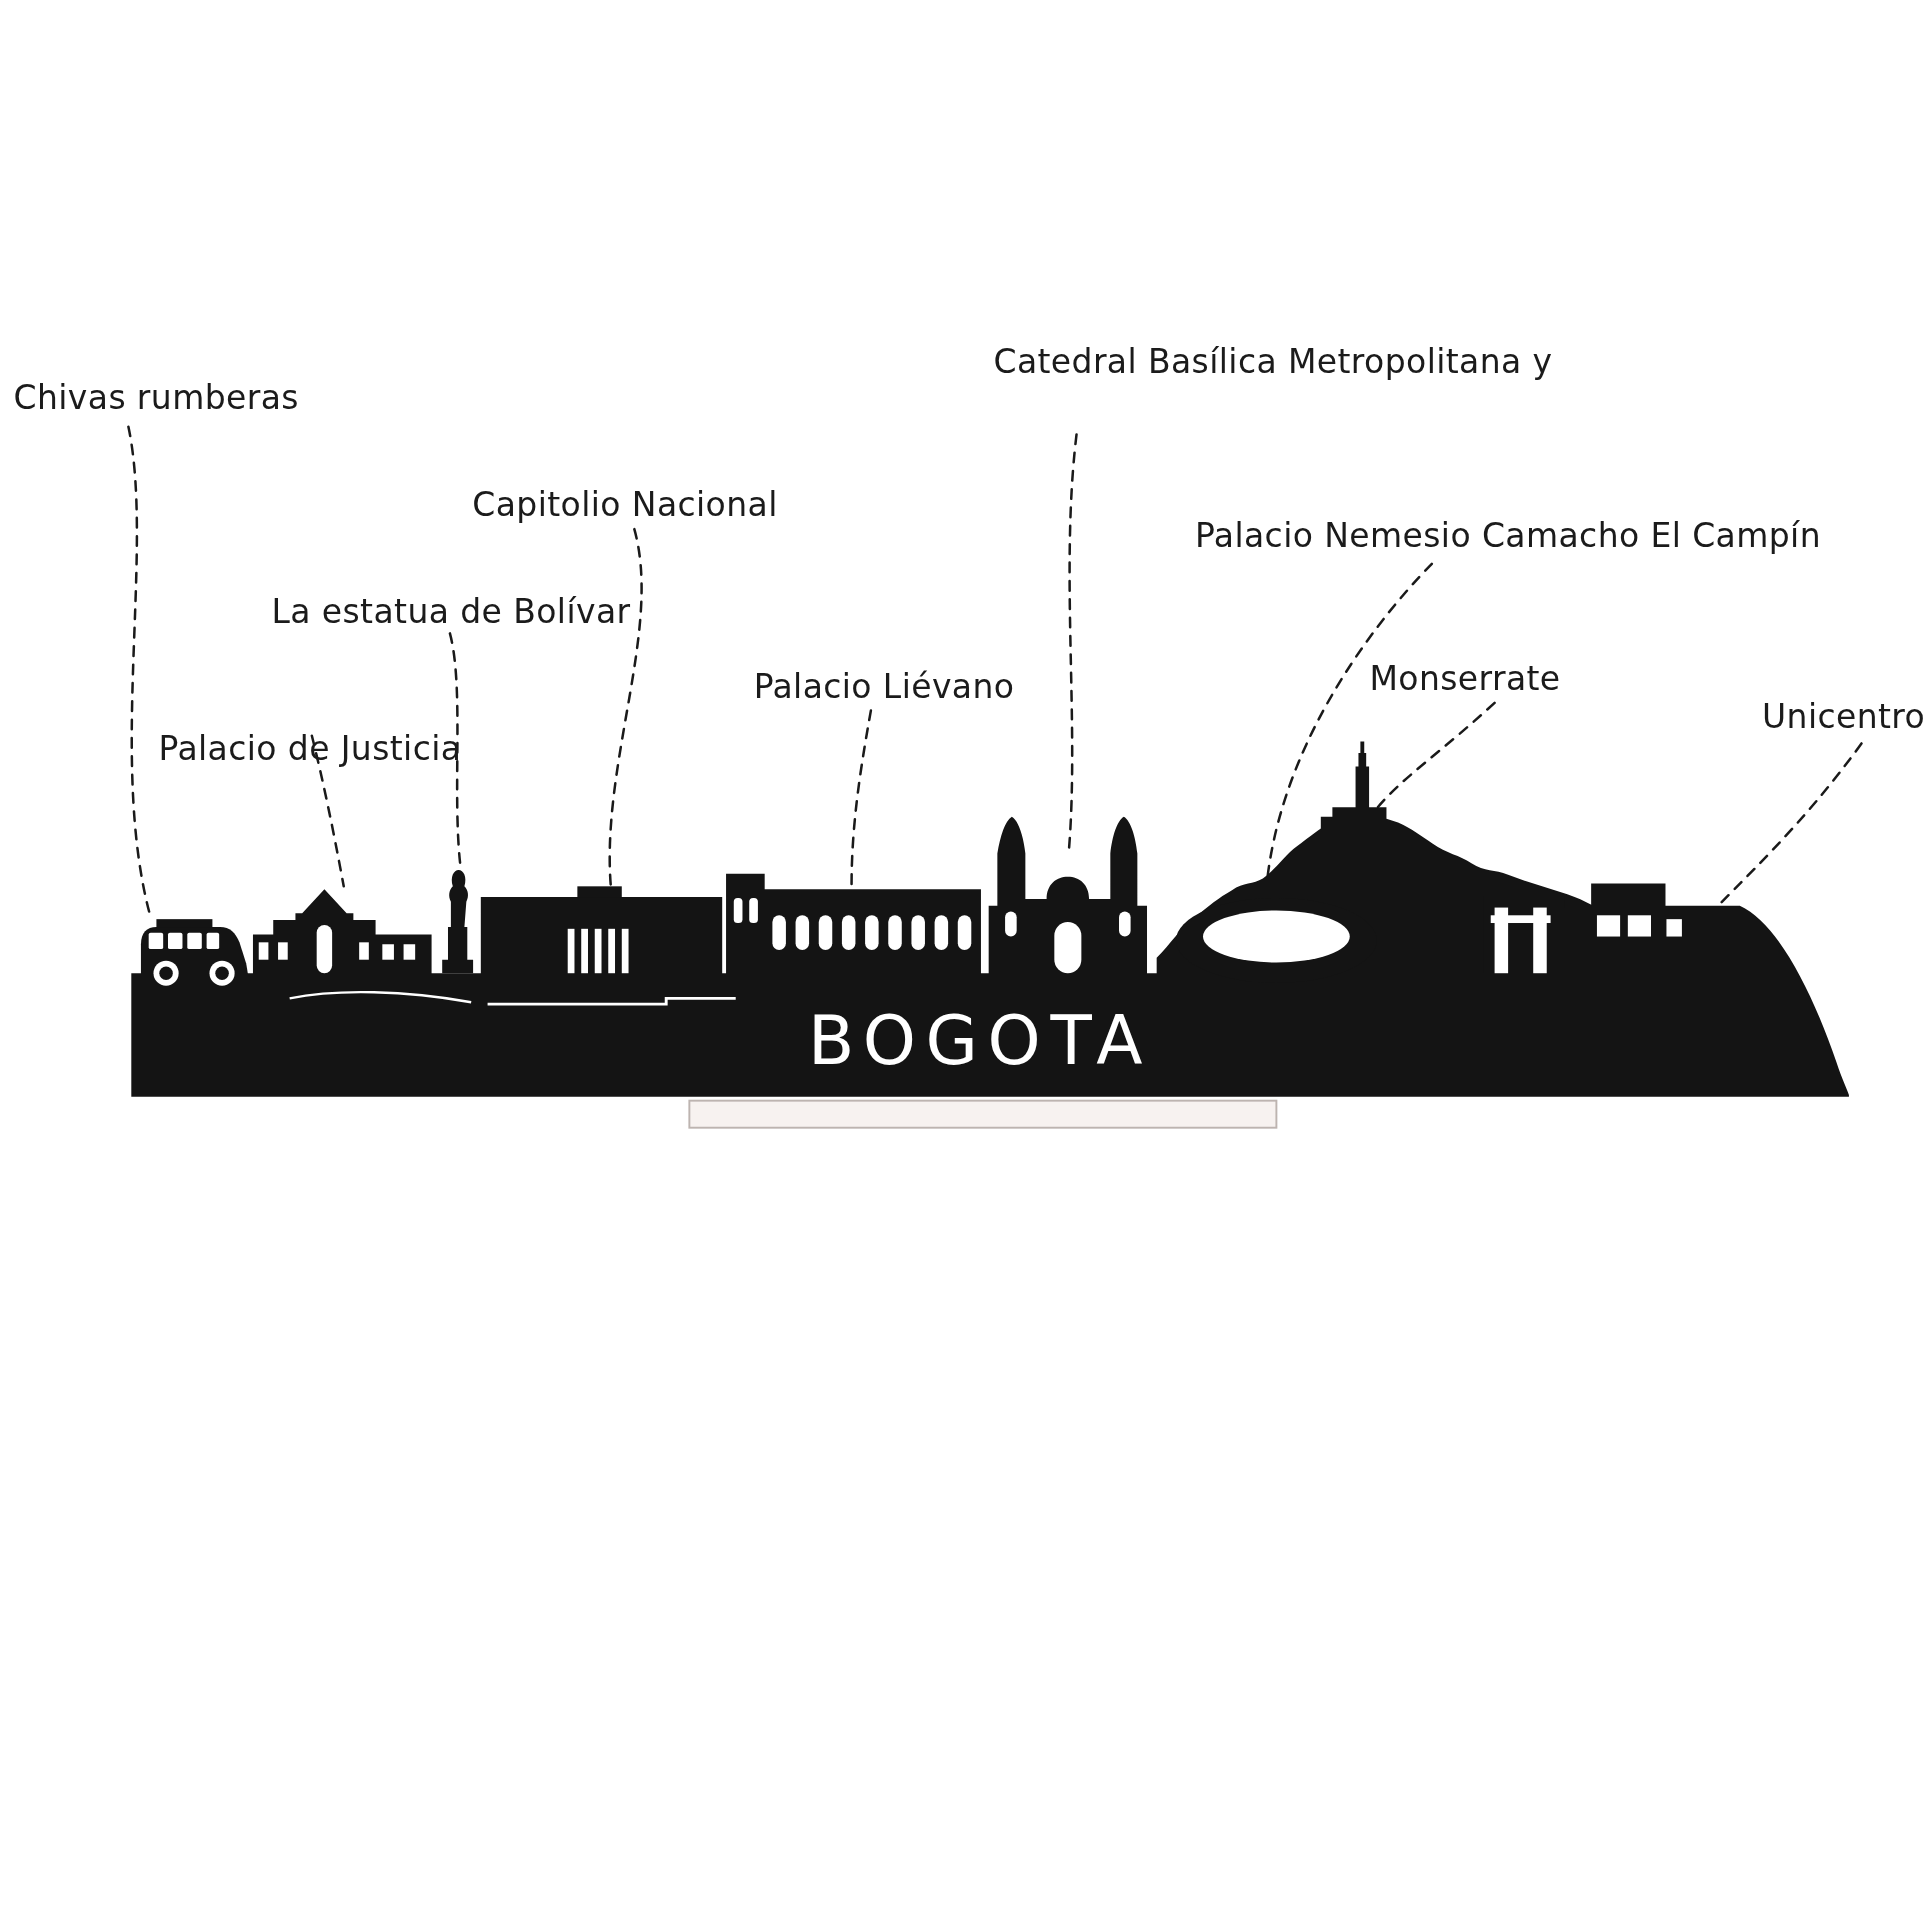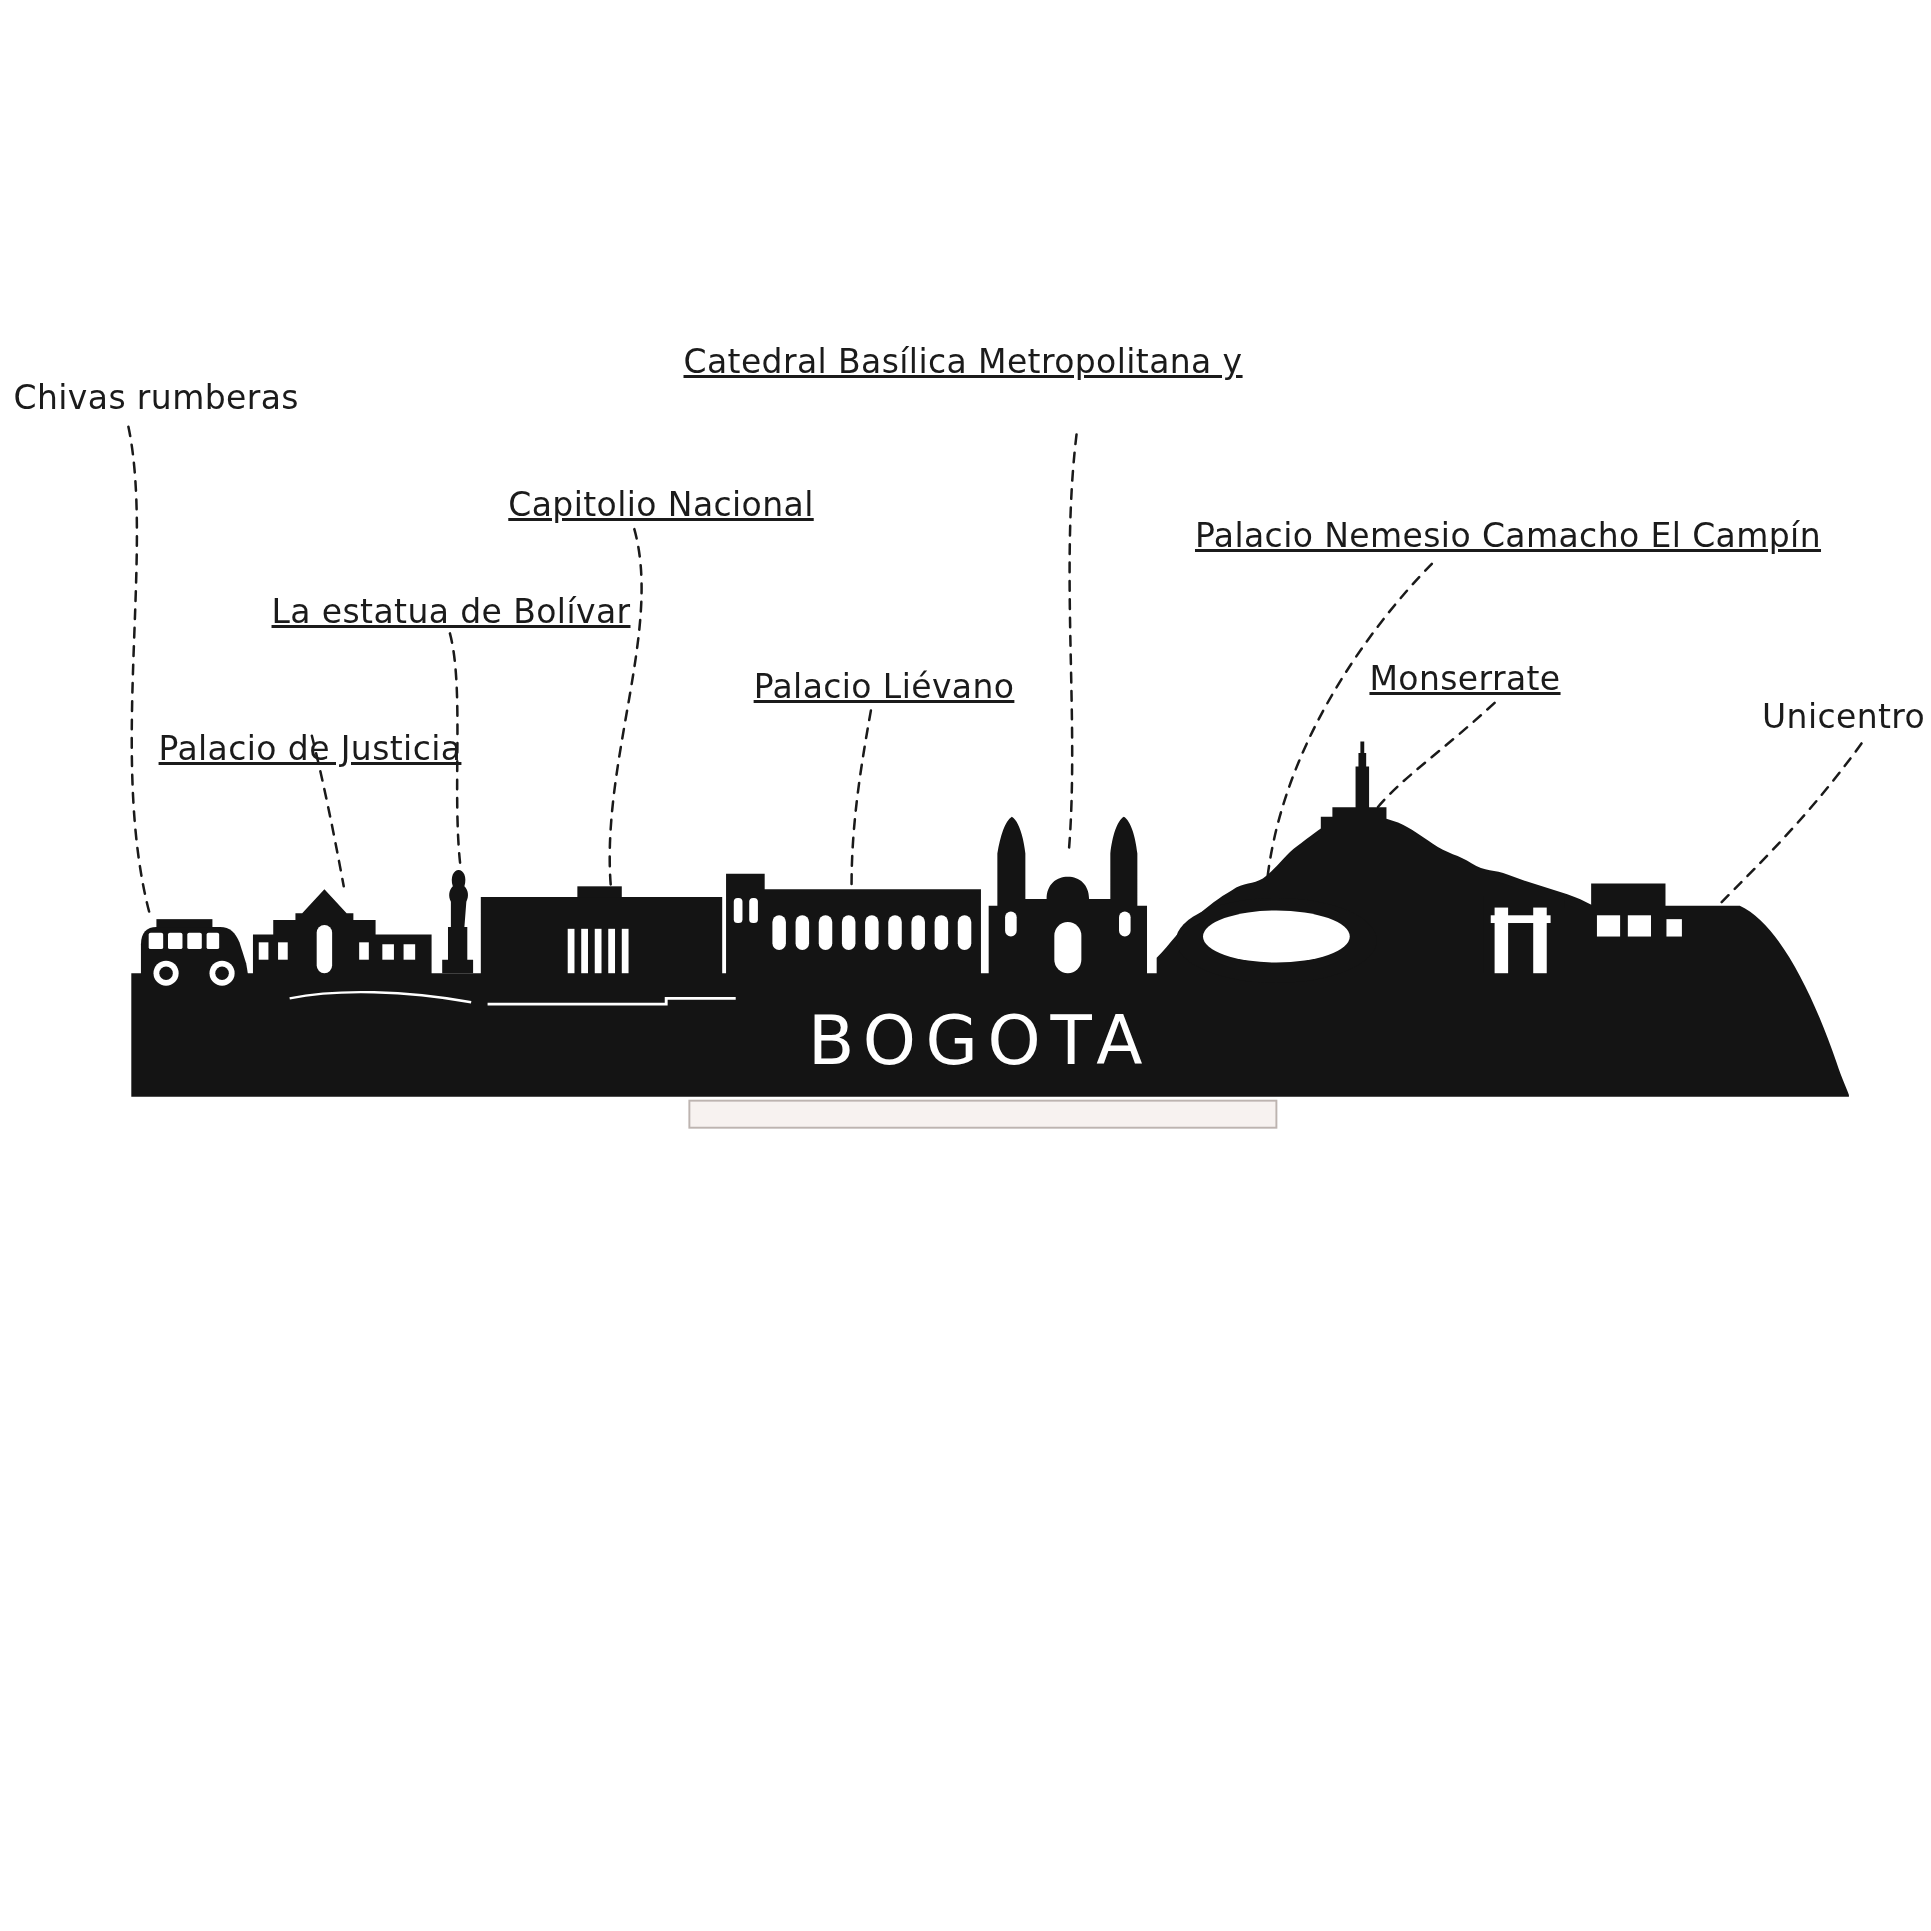--- a/index.html
+++ b/index.html
@@ -11,21 +11,21 @@
     overflow:hidden;
   }
   #skyline-svg{position:absolute;left:0;top:0;width:1931px;height:1931px;}
   .landmark-label{
     position:absolute;
     font-size:33px;
     color:#1b1b1b;
     letter-spacing:0.4px;
     white-space:nowrap;
   }
-  .centered{transform:translateX(-50%);text-align:left;text-decoration:underline;}
+  .centered{transform:translateX(-50%);text-align:right;}
   #label-catedral{white-space:normal;width:869px;line-height:1.34;}
 </style>
 </head>
 <body>
 
 <div id="canvas">
 
   <svg id="skyline-svg" viewBox="0 0 2000 2000">
 
     <rect x="714" y="1140" width="608" height="28" fill="#f7f2f0" stroke="#bdb4b0" stroke-width="2"></rect>
@@ -167,21 +167,21 @@
 
     <text x="1015" y="1102" text-anchor="middle" fill="#ffffff" font-family="DejaVu Sans, sans-serif" font-size="70" letter-spacing="10">BOGOTA</text>
   </svg>
 
   <div class="landmark-label" id="label-chivas" style="left:13.5px;top:378px;text-align:center;">Chivas rumberas</div>
 
   <div class="landmark-label centered" id="label-catedral" style="left:1118px;top:340px;">
     <div>Catedral Basílica Metropolitana y</div>
   </div>
 
-  <div class="landmark-label centered" style="left:625px;top:485px;margin-left:36px;">Capitolio Nacional</div>
+  <div class="landmark-label centered" style="left:625px;top:485px;">Capitolio Nacional</div>
 
   <div class="landmark-label centered" style="left:1508px;top:516px;">Palacio Nemesio Camacho El Campín</div>
 
   <div class="landmark-label centered" style="left:451px;top:592px;">La estatua de Bolívar</div>
 
   <div class="landmark-label centered" style="left:1465px;top:659px;">Monserrate</div>
 
   <div class="landmark-label centered" style="left:310px;top:729px;">Palacio de Justicia</div>
 
   <div class="landmark-label centered" style="left:884px;top:667px;">Palacio Liévano</div>

